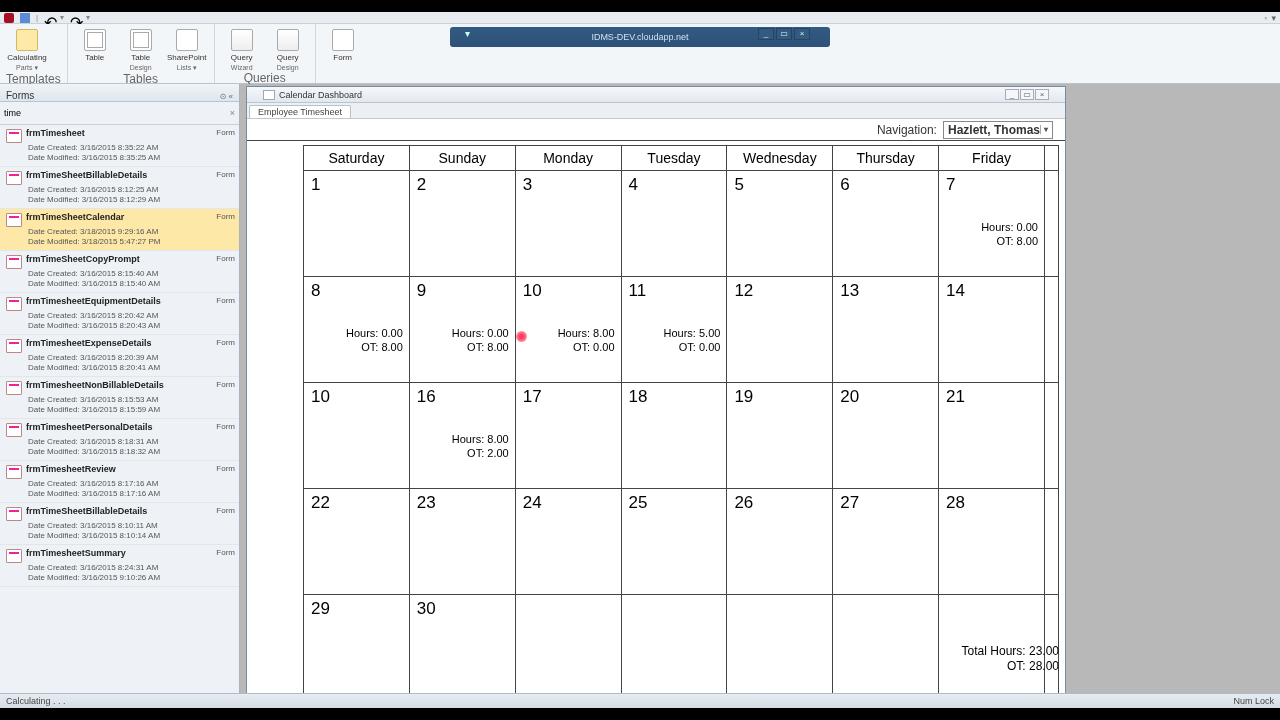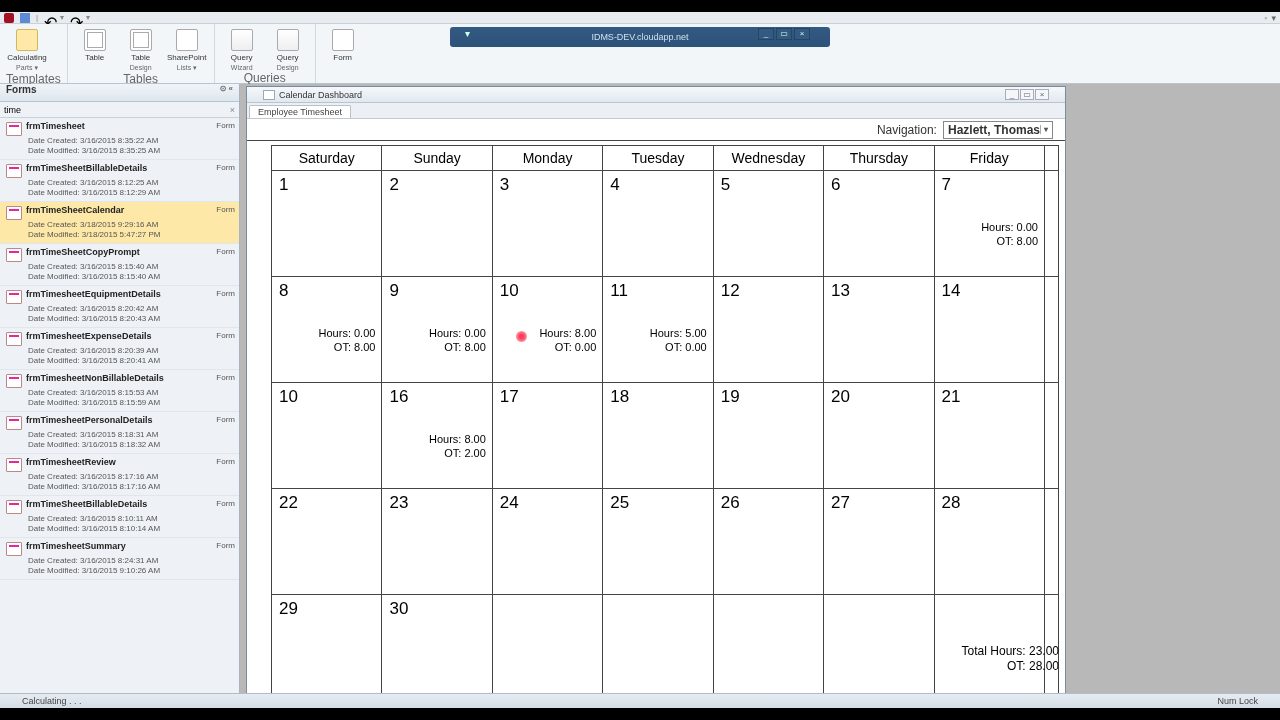--- a/index.html
+++ b/index.html
@@ -35,23 +35,23 @@
 .rbtn.sp .ic { background: #fff; border: 1px solid #aaa; }
 .rbtn.qry .ic { background: linear-gradient(#fff,#eee); border: 1px solid #aaa; }
 .rbtn.frm .ic { background: #fff; border: 1px solid #aaa; }
 .rbtn small { font-size:7px; color:#666; }
 
 
 .workspace { flex: 1; display: flex; background: #b8b8b8; overflow: hidden; }
 
 
 .navpane { width: 240px; background: #eef2f6; border-right: 1px solid #a8b4c0; display: flex; flex-direction: column; }
-.navpane-hdr { height: 18px; background: linear-gradient(#f0f4f8,#dde6ee); border-bottom: 1px solid #b8c4d0; display: flex; align-items: flex-start; padding: 0 6px; font-size: 10px; color: #333; font-weight: bold; }
+.navpane-hdr { height: 18px; background: linear-gradient(#f0f4f8,#dde6ee); border-bottom: 1px solid #b8c4d0; display: flex; align-items: flex-end; padding: 0 6px; font-size: 10px; color: #333; }
 .navpane-hdr .caret { margin-left: auto; font-size: 8px; color: #666; }
-.navpane-search { height: 16px; border-bottom: 1px solid #c8d0d8; display: flex; align-items: center; padding: 0 4px; }
+.navpane-search { height: 23px; border-bottom: 1px solid #c8d0d8; display: flex; align-items: center; padding: 0 4px; }
 .navpane-search input { flex: 1; border: none; background: transparent; font-size: 9px; outline: none; }
 .navpane-list { flex: 1; overflow-y: auto; font-size: 9px; }
 .nav-item { padding: 3px 4px 3px 6px; border-bottom: 1px solid #e0e6ec; line-height: 1.25; }
 .nav-item.sel { background: #fde8a8; }
 .nav-item-row { display:flex; align-items:flex-start; gap:4px; }
 .nav-item-icon { width:16px; height:14px; background:#fff; border:1px solid #b88; border-radius:1px; flex-shrink:0; position:relative; margin-top:1px;}
 .nav-item-icon::after{content:""; position:absolute; left:2px; right:2px; top:2px; height:2px; background:#e29; }
 .nav-item-title { font-weight: bold; color: #222; }
 .nav-item-type { float: right; color: #555; font-size: 8px; }
 .nav-item-meta { color: #555; font-size: 8px; padding-left: 22px; }
@@ -69,35 +69,35 @@
 
 .subtabbar { height: 16px; background: #eceff3; border-bottom: 1px solid #c0c8d0; display:flex; align-items:flex-end; padding-left:2px;}
 .subtab { background:#fff; border:1px solid #b8c0c8; border-bottom:none; font-size:9px; padding:1px 8px; color:#444; border-radius:2px 2px 0 0;}
 
 .navrow { height: 22px; display:flex; align-items:center; justify-content:flex-end; padding:0 12px; font-size:11px; color:#333; gap:6px; border-bottom:1px solid #444;}
 .navrow label{ font-family: Liberation Sans, sans-serif; font-size:12px;}
 .navrow .combo{ border:1px solid #888; padding:1px 4px; font-family:Georgia,serif; font-weight:bold; font-size:12px; min-width:100px; display:flex; align-items:center; }
 .navrow .combo .dd{ margin-left:auto; font-size:8px; color:#555; border-left:1px solid #aaa; padding-left:3px;}
 
 
-.calwrap { padding: 4px 6px 0 24px; }
+.calwrap { padding: 4px 6px 0 56px; }
 .cal { border-collapse: collapse; width: 100%; table-layout: fixed; font-family: Georgia, 'Times New Roman', serif; }
 .cal th { border: 1px solid #444; font-weight: normal; font-size: 14px; padding: 4px 0; background: #fff; }
 .cal td { border: 1px solid #444; height: 106px; vertical-align: top; position: relative; font-size: 15px; }
 .cal td .dn { position: absolute; top: 4px; left: 7px; font-size: 17px; }
 .cal td .info { position: absolute; right: 6px; top: 50px; text-align: right; font-size: 11px; line-height: 1.25; }
 .cal td.short { height: 90px; }
 .cal tr.lastweek td { height: 100px; border-bottom:4px solid #4c1d95;}
 .cal .spill{ border-left:none; }
 .totals { position: absolute; right: 6px; bottom: 46px; text-align: right; font-size: 12px; line-height:1.3; font-family: Georgia,serif;}
 
 .cursor-dot { position:absolute; width:11px; height:11px; border-radius:50%; background:radial-gradient(circle,#ff4060 30%,#ff98a8 70%); pointer-events:none; }
 
 
-.statusbar { height: 15px; background: linear-gradient(#e6ecf2,#d4dce4); border-top: 1px solid #b0bcc8; display: flex; align-items: center; font-size: 9px; color: #444; padding: 0 22px; position:absolute; left:0; right:0; bottom:0;gap:40px;}
+.statusbar { height: 15px; background: linear-gradient(#e6ecf2,#d4dce4); border-top: 1px solid #b0bcc8; display: flex; align-items: center; font-size: 9px; color: #444; padding: 0 6px; position:absolute; left:0; right:0; bottom:0;gap:40px;}
 .statusbar .right{ margin-left:auto; }
 </style>
 </head>
 <body>
 
 <div class="app-shell">
 
   <div class="titlebar-inner">
     <span>IDMS-DEV.cloudapp.net</span>
   </div>

